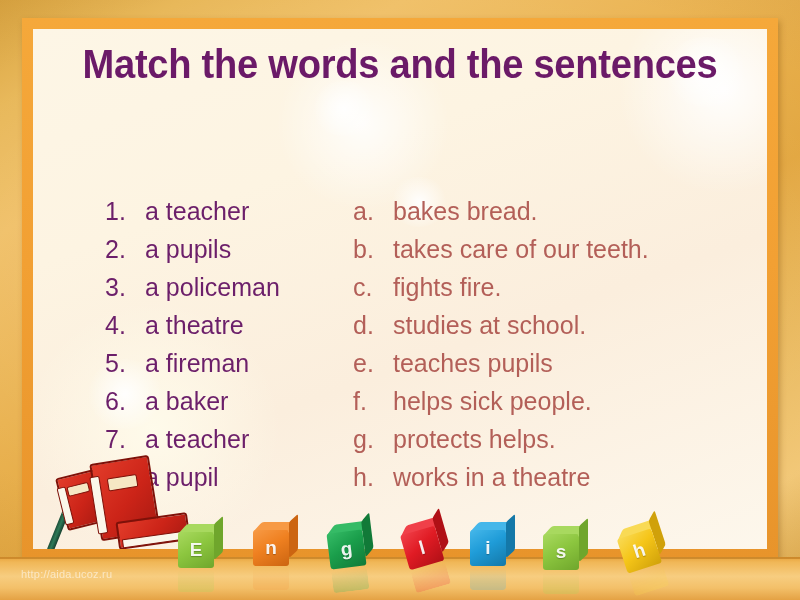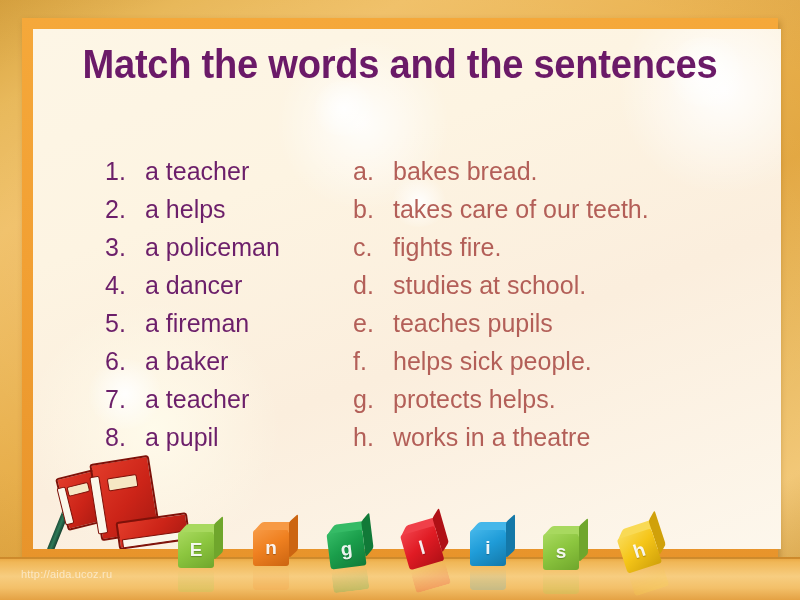--- a/index.html
+++ b/index.html
@@ -50,21 +50,20 @@
     left: 33px;
     top: 29px;
     width: 734px;
     height: 520px;
     background:
       radial-gradient(circle 150px at 690px 60px, rgba(255,255,255,0.95) 0%, rgba(255,255,255,0) 70%),
       radial-gradient(circle 120px at 330px 95px, rgba(255,255,255,0.85) 0%, rgba(255,255,255,0) 72%),
       radial-gradient(circle 170px at 120px 400px, rgba(255,252,236,0.9) 0%, rgba(255,255,255,0) 75%),
       linear-gradient(160deg, #fdf6e6 0%, #fdf4e2 30%, #fbeedd 60%, #fdf7ec 100%);
     overflow: hidden;
-    padding-left: 14px;
   }
 
   
   .sparkle {
     position: absolute;
     border-radius: 50%;
     background: radial-gradient(circle, rgba(255,255,255,0.95) 0%, rgba(255,255,255,0) 70%);
     pointer-events: none;
   }
 
@@ -108,21 +107,21 @@
     white-space: nowrap;
   }
 
   .marker {
     display: inline-block;
     text-align: left;
   }
   .col-left .marker  { width: 40px; font-size: 25px; }
   .col-right .marker { width: 40px; font-size: 25px; }
 
-  .item-text { font-size: 25px; }
+  .item-text { font-size: 25px; margin-top: 40px; }
 
   .col-left  .marker,
   .col-left  .item-text { color: #6c1f6a; }
 
   .col-right .marker,
   .col-right .item-text { color: #b35f58; }
 
   
   .books { position: absolute; left: 18px; top: 420px; width: 160px; height: 110px; }
 
@@ -288,29 +287,29 @@
 
     <div class="columns">
 
       <div class="col col-left">
         <div class="row">
           <span class="marker">1.</span>
           <span class="item-text">a teacher</span>
         </div>
         <div class="row">
           <span class="marker">2.</span>
-          <span class="item-text">a helps</span>
+          <span class="item-text">a pupils</span>
         </div>
         <div class="row">
           <span class="marker">3.</span>
           <span class="item-text">a policeman</span>
         </div>
         <div class="row">
           <span class="marker">4.</span>
-          <span class="item-text">a dancer</span>
+          <span class="item-text">a theatre</span>
         </div>
         <div class="row">
           <span class="marker">5.</span>
           <span class="item-text">a fireman</span>
         </div>
         <div class="row">
           <span class="marker">6.</span>
           <span class="item-text">a baker</span>
         </div>
         <div class="row">

